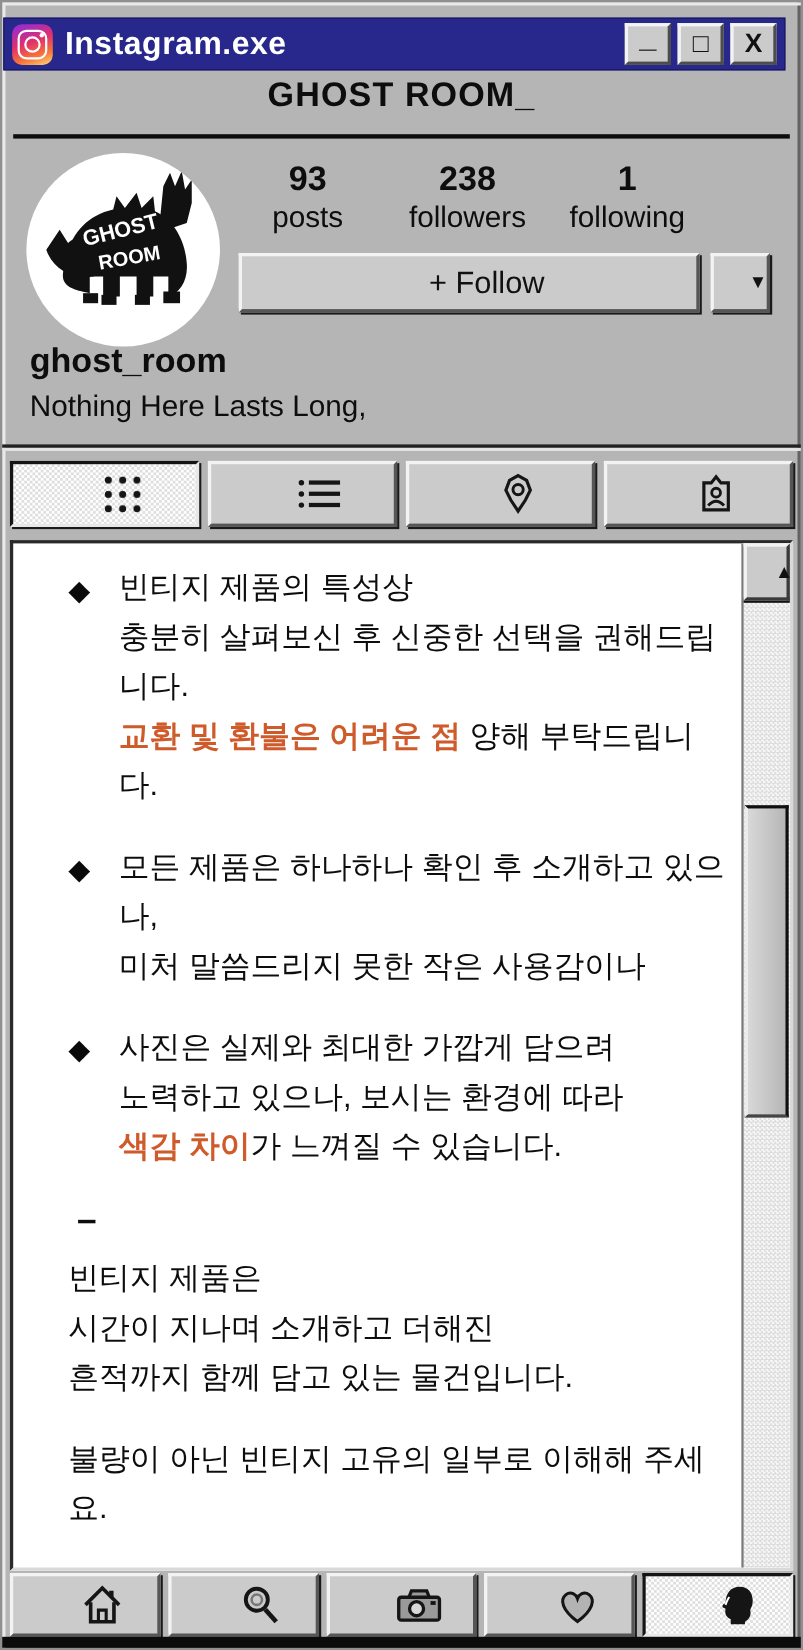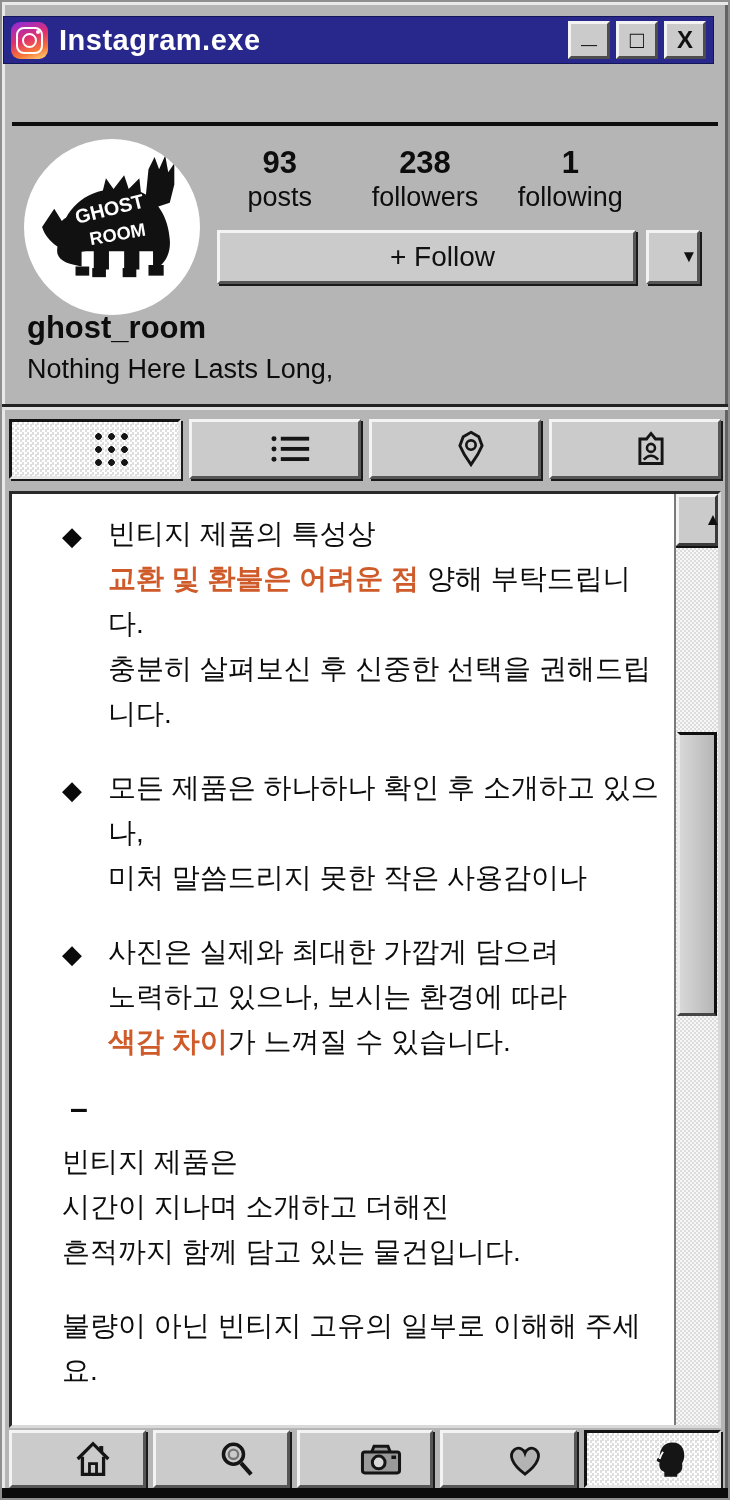--- a/index.html
+++ b/index.html
@@ -106,20 +106,21 @@
         </div>
       <div class="win-btn">
           <span>□</span>
         </div>
       <div class="win-btn">
           <span>X</span>
         </div>
     </div>
   </div>
 
+  <div class="page-title">GHOST ROOM_</div>
   <div class="divider-top"></div>
 
   <div class="avatar">
     <svg class="icon-svg" viewBox="0 0 100 100" width="152" height="152">
       <polygon points="72,32 74,12 78,4 81,12 85,3 87,14 91,8 91,22 88,34 76,38" fill="#111"></polygon>
       <path d="M14,64 C16,44 26,30 44,26 L46,18 L51,25 L58,16 L61,25 L68,18 L69,27 C80,32 87,44 88,58 C89,68 84,76 77,78 L77,66 L68,66 L68,78 L58,78 L58,66 L48,66 L48,78 L38,78 L38,66 L30,66 L30,76 C20,74 13,72 14,64 Z" fill="#111"></path>
       <path d="M4,50 L12,38 L17,46 C21,42 27,42 31,46 L36,38 L42,48 C44,56 40,64 32,66 C20,68 8,62 4,50 Z" fill="#111"></path>
       <rect x="26" y="76" width="9" height="6" fill="#111"></rect>
       <rect x="37" y="77" width="9" height="6" fill="#111"></rect>
       <rect x="57" y="77" width="9" height="6" fill="#111"></rect>
@@ -186,22 +187,22 @@
     </div>
   </div>
 
   <div class="content">
     <div class="content-text">
 
       <div class="block">
         <span class="bullet">◆</span>
         <div>
           <div>빈티지 제품의 특성상</div>
+          <div>충분히 살펴보신 후 신중한 선택을 권해드립니다.</div>
           <div><span class="hl">교환 및 환불은 어려운 점</span><span> 양해 부탁드립니다.</span></div>
-          <div>충분히 살펴보신 후 신중한 선택을 권해드립니다.</div>
         </div>
       </div>
 
       <div class="block">
         <span class="bullet">◆</span>
         <div>
           <div>모든 제품은 하나하나 확인 후 소개하고 있으나,</div>
           <div>미처 말씀드리지 못한 작은 사용감이나</div>
         </div>
       </div>

